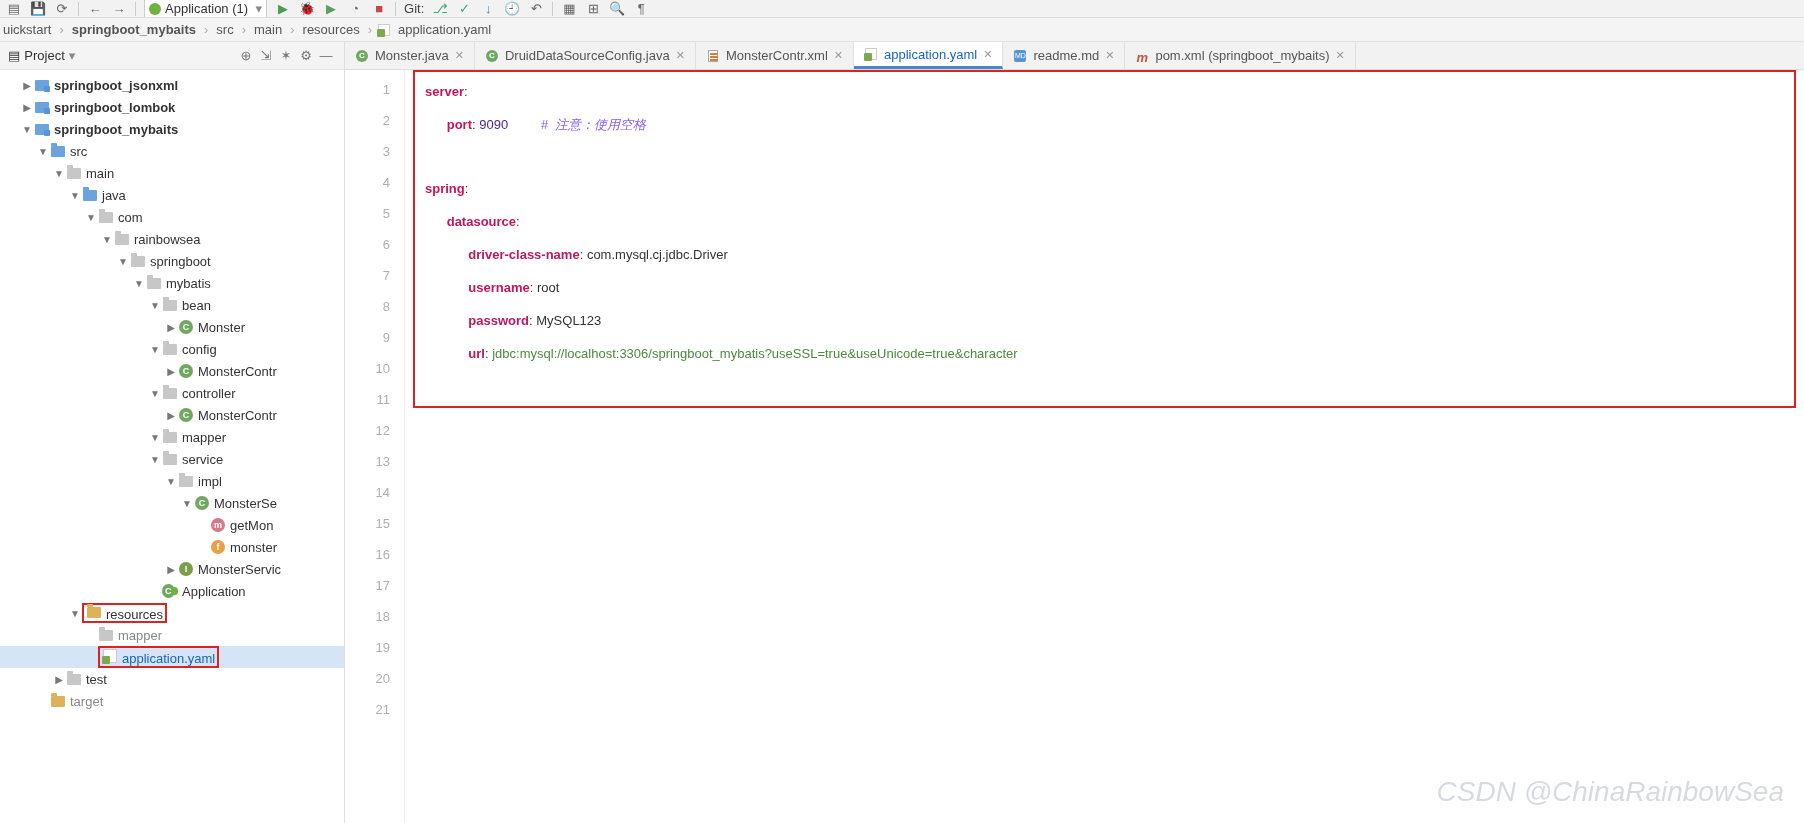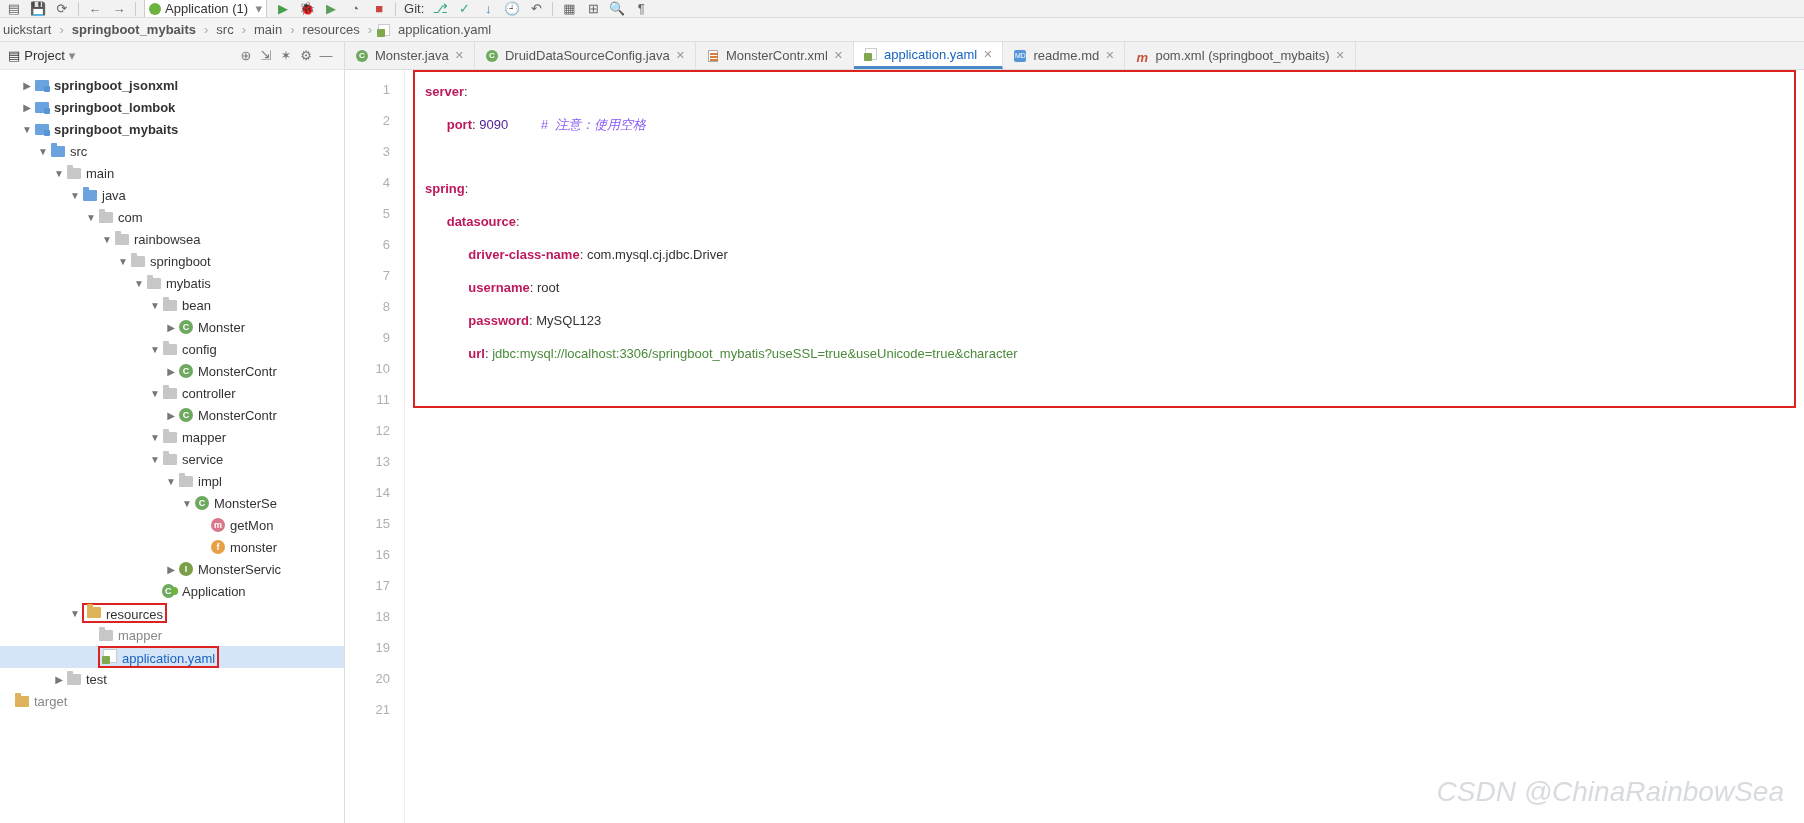--- a/index.html
+++ b/index.html
@@ -325,21 +325,21 @@
               <span class="ic-yaml"></span>
             </span><span class="tree-label blue">application.yaml</span></span>
         </div>
         <div class="tree-row" style="padding-left: 52px;">
           <span class="tree-arrow">▶</span>
           <span class="tree-icon">
             <span class="ic-folder grey"></span>
           </span>
           <span class="tree-label">test</span>
         </div>
-        <div class="tree-row" style="">
+        <div class="tree-row" style="padding-left: 36px;">
           <span class="tree-arrow"></span>
           <span class="tree-icon">
             <span class="ic-folder"></span>
           </span>
           <span class="tree-label grey">target</span>
         </div>
       </div>
   </div>
 
   <div class="editor-area">

